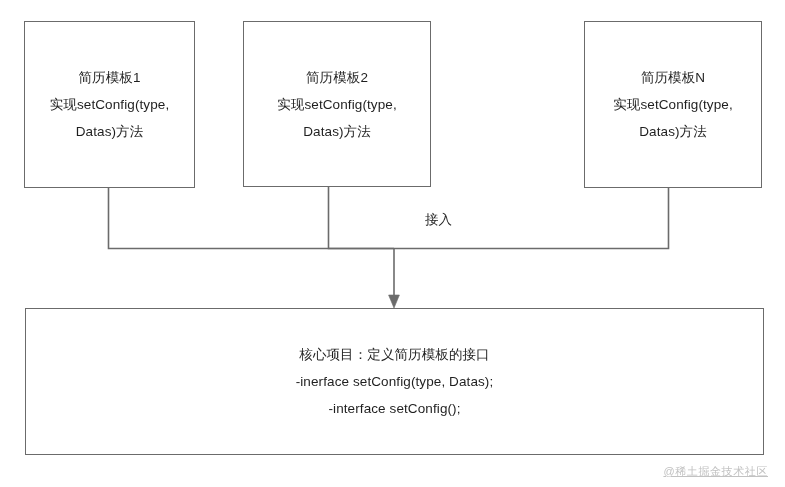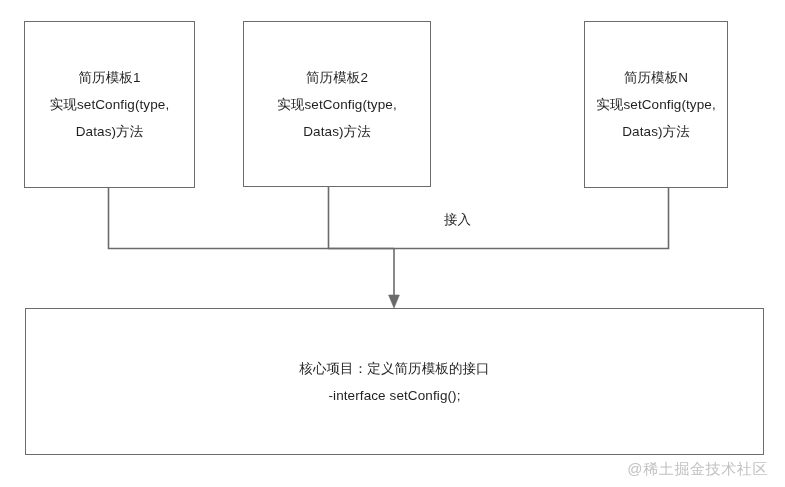--- a/index.html
+++ b/index.html
@@ -31,48 +31,48 @@
     font-size: 13.5px;
     line-height: 27px;
     letter-spacing: 0.1px;
   }
   .node .line {
     display: block;
     white-space: nowrap;
   }
   #tpl1 { left: 24px;  top: 21px;  width: 171px; height: 167px; }
   #tpl2 { left: 243px; top: 21px;  width: 188px; height: 166px; }
-  #tpl3 { left: 584px; top: 21px;  width: 144px; height: 167px; }
+  #tpl3 { left: 584px; top: 21px;  width: 178px; height: 167px; }
   #core {
     left: 25px; top: 308px; width: 739px; height: 147px;
     line-height: 27px;
   }
   .svg-layer {
     position: absolute;
     left: 0; top: 0;
     width: 785px;
     height: 487px;
     pointer-events: none;
   }
   .edge-label {
     position: absolute;
     font-size: 13.5px;
     color: #1f1f1f;
     white-space: nowrap;
-    margin-left: 19px;
   }
   #label-jieru { left: 425px; top: 211px; }
   .watermark {
     position: absolute;
     right: 17px;
     bottom: 8px;
-    font-size: 15px;
+    font-size: 11px;
     color: #c2c2c2;
     letter-spacing: 0.6px;
     white-space: nowrap;
+    text-decoration: underline;
   }
 </style>
 </head>
 <body>
 
 <div id="canvas">
 
   <svg class="svg-layer" viewBox="0 0 785 487" width="785" height="487">
     <g fill="none" stroke="#6b6b6b" stroke-width="1.6">
 
@@ -100,20 +100,21 @@
   </div>
 
   <div class="node" id="tpl3">
     <span class="line">简历模板N</span>
     <span class="line">实现setConfig(type,</span>
     <span class="line">Datas)方法</span>
   </div>
 
   <div class="node" id="core">
     <span class="line">核心项目：定义简历模板的接口</span>
+    <span class="line">-inerface setConfig(type, Datas);</span>
     <span class="line">-interface setConfig();</span>
   </div>
 
   <div class="edge-label" id="label-jieru">接入</div>
 
   <div class="watermark">@稀土掘金技术社区</div>
 
 </div>
 
 </body></html>

